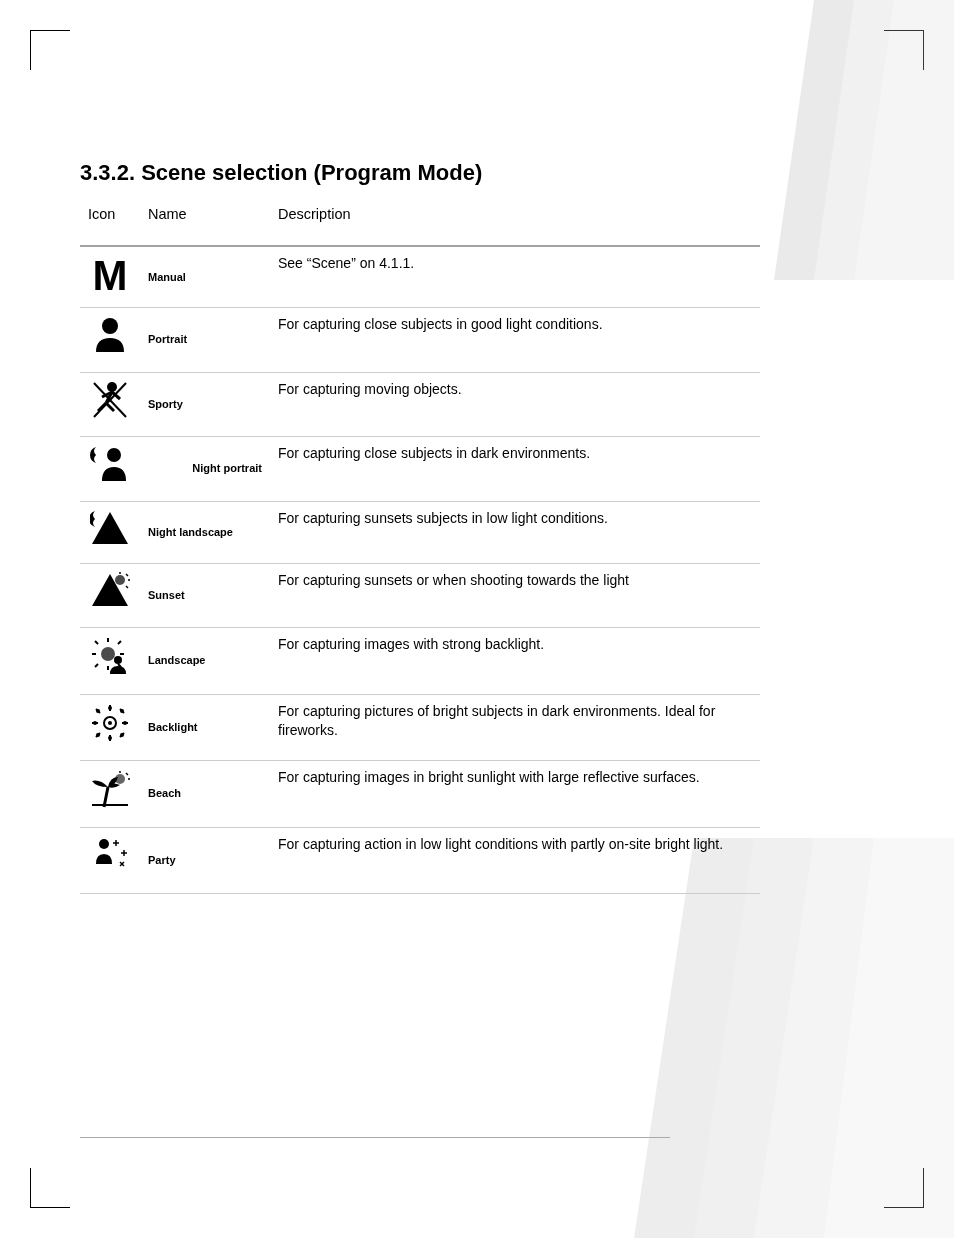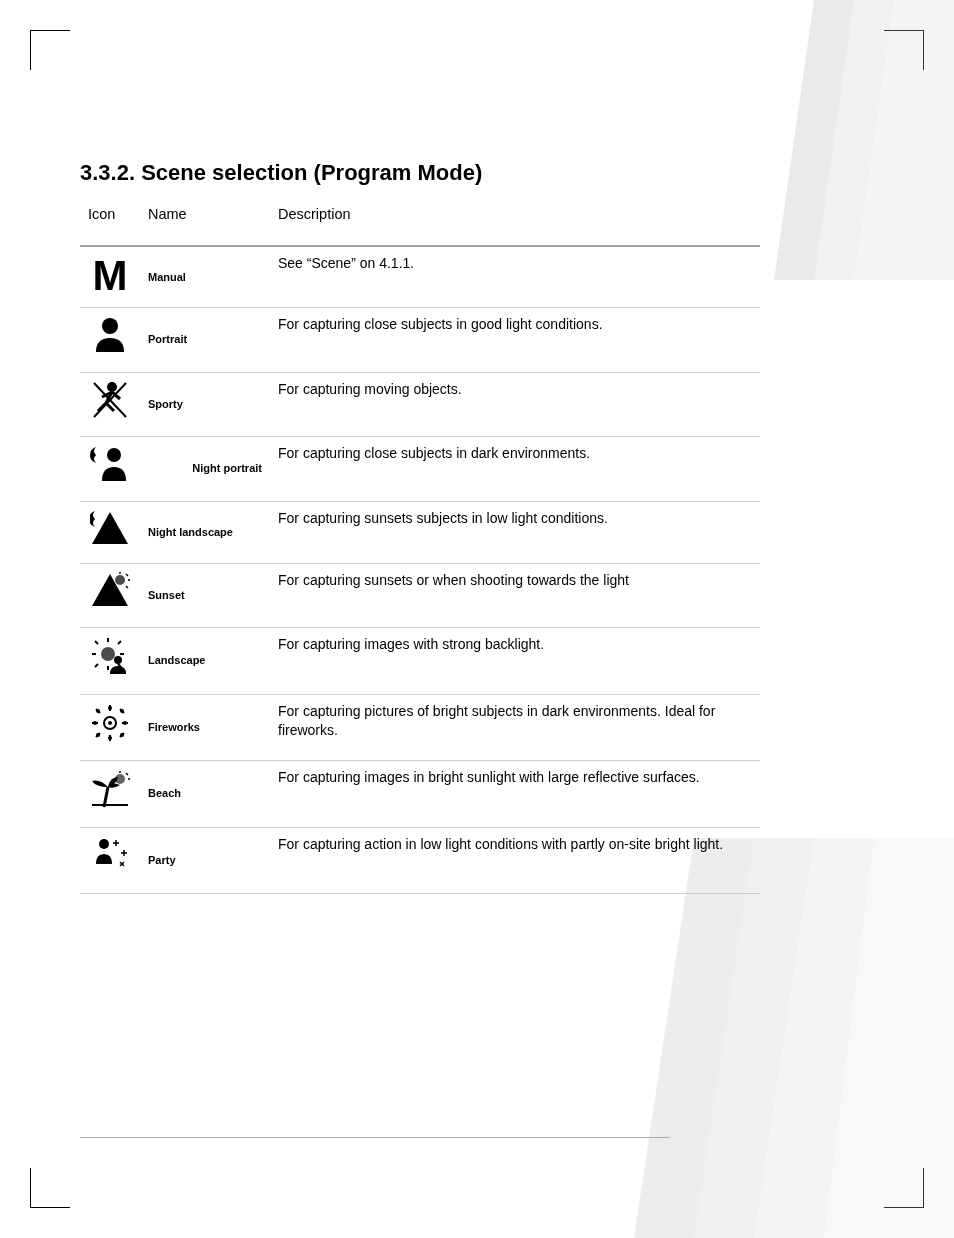--- a/index.html
+++ b/index.html
@@ -290,21 +290,21 @@
 
     <circle cx="20" cy="5" r="2" fill="#000"></circle>
     <circle cx="20" cy="35" r="2" fill="#000"></circle>
     <circle cx="5" cy="20" r="2" fill="#000"></circle>
     <circle cx="35" cy="20" r="2" fill="#000"></circle>
     <circle cx="8" cy="8" r="2" fill="#000"></circle>
     <circle cx="32" cy="8" r="2" fill="#000"></circle>
     <circle cx="8" cy="32" r="2" fill="#000"></circle>
     <circle cx="32" cy="32" r="2" fill="#000"></circle>
   </svg></td>
-          <td style="font-weight: bold; vertical-align: middle;">Fireworks</td>
+          <td style="font-weight: bold; vertical-align: middle;">Backlight</td>
           <td>For capturing pictures of bright subjects in dark environments. Ideal for fireworks.</td>
         </tr>
         <tr>
           <td style="text-align: center; vertical-align: middle; padding: 8px 4px;"><svg width="40" height="40" viewBox="0 0 40 40" xmlns="http://www.w3.org/2000/svg">
 
     <circle cx="30" cy="10" r="5" fill="#000" opacity="0.6"></circle>
     <line x1="30" y1="2" x2="30" y2="4" stroke="#000" stroke-width="1.5"></line>
     <line x1="36" y1="4" x2="38" y2="6" stroke="#000" stroke-width="1.5"></line>
     <line x1="38" y1="10" x2="40" y2="10" stroke="#000" stroke-width="1.5"></line>
 

